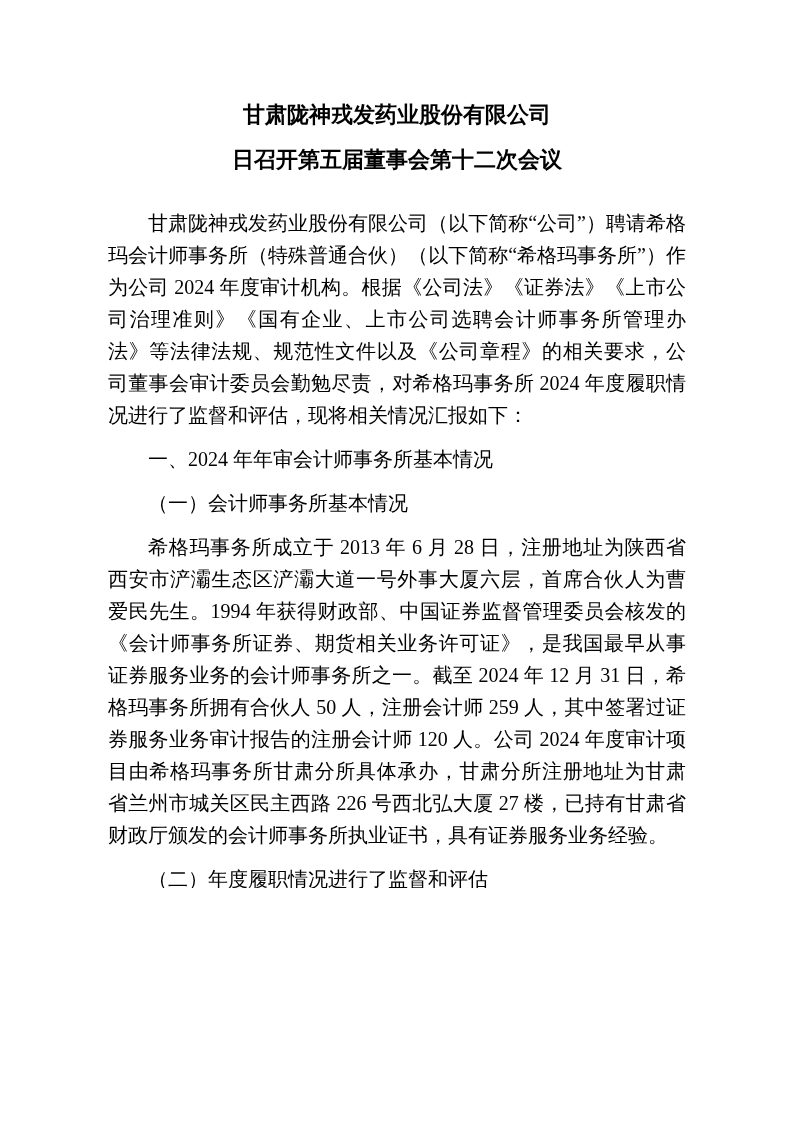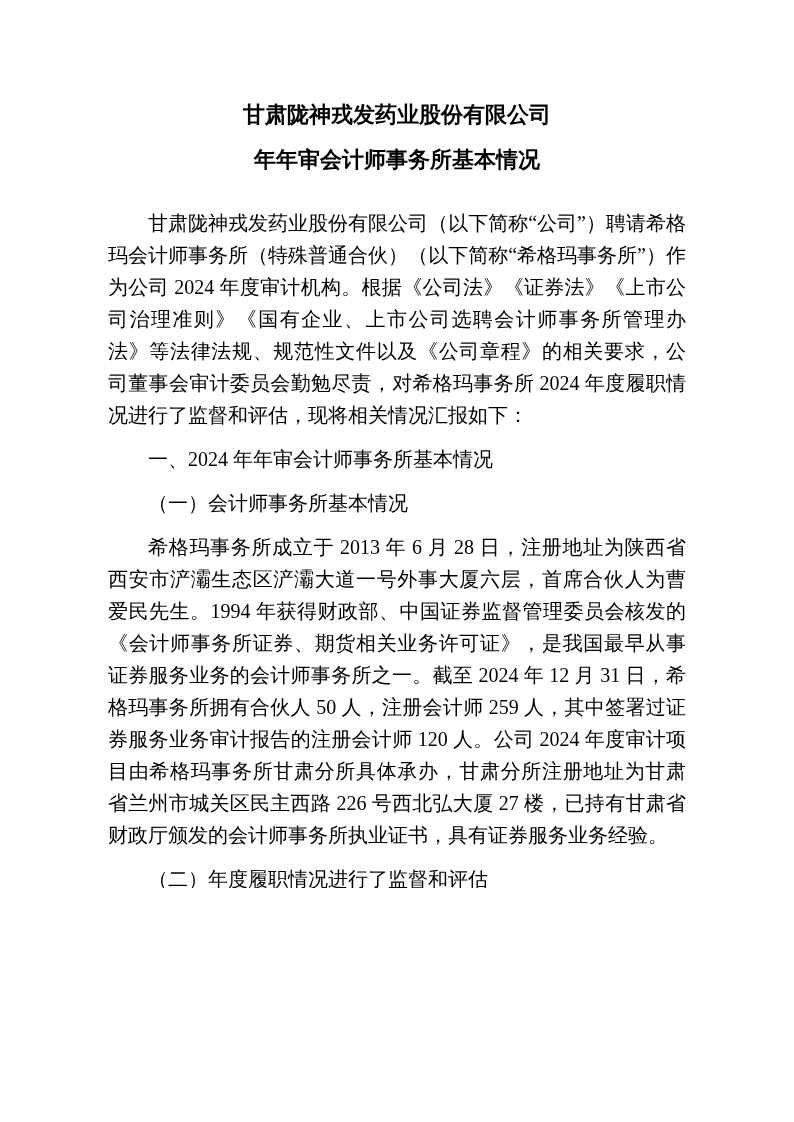--- a/index.html
+++ b/index.html
@@ -47,21 +47,21 @@
     font-weight: normal;
     text-align: left;
   }
 </style>
 </head>
 <body>
 
 <div class="page">
   <h1 class="doc-title">
     <span class="title-line">甘肃陇神戎发药业股份有限公司</span>
-    <span class="title-line">年年审会计师事务所基本情况</span>
+    <span class="title-line">日召开第五届董事会第十二次会议</span>
   </h1>
   <div class="doc-body">
       <p class="body">甘肃陇神戎发药业股份有限公司（以下简称“公司”）聘请希格玛会计师事务所（特殊普通合伙）（以下简称“希格玛事务所”）作为公司 2024 年度审计机构。根据《公司法》《证券法》《上市公司治理准则》《国有企业、上市公司选聘会计师事务所管理办法》等法律法规、规范性文件以及《公司章程》的相关要求，公司董事会审计委员会勤勉尽责，对希格玛事务所 2024 年度履职情况进行了监督和评估，现将相关情况汇报如下：</p>
       <p class="heading">一、2024 年年审会计师事务所基本情况</p>
       <p class="heading">（一）会计师事务所基本情况</p>
       <p class="body">希格玛事务所成立于 2013 年 6 月 28 日，注册地址为陕西省西安市浐灞生态区浐灞大道一号外事大厦六层，首席合伙人为曹爱民先生。1994 年获得财政部、中国证券监督管理委员会核发的《会计师事务所证券、期货相关业务许可证》，是我国最早从事证券服务业务的会计师事务所之一。截至 2024 年 12 月 31 日，希格玛事务所拥有合伙人 50 人，注册会计师 259 人，其中签署过证券服务业务审计报告的注册会计师 120 人。公司 2024 年度审计项目由希格玛事务所甘肃分所具体承办，甘肃分所注册地址为甘肃省兰州市城关区民主西路 226 号西北弘大厦 27 楼，已持有甘肃省财政厅颁发的会计师事务所执业证书，具有证券服务业务经验。</p>
       <p class="heading">（二）年度履职情况进行了监督和评估</p>
       <p class="body">根据《中国注册会计师审计准则》和其他执业规范以及《审计业务约定书》</p>
     </div>
 </div>

